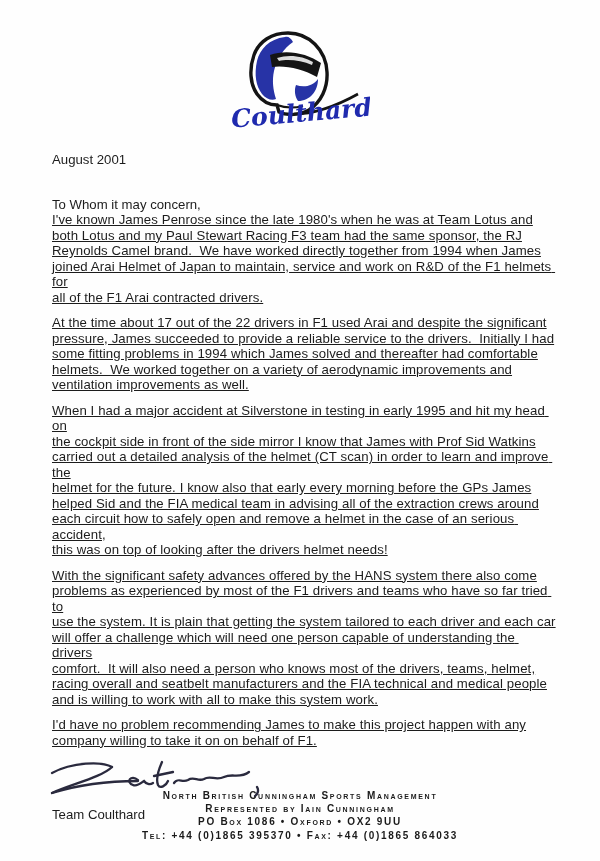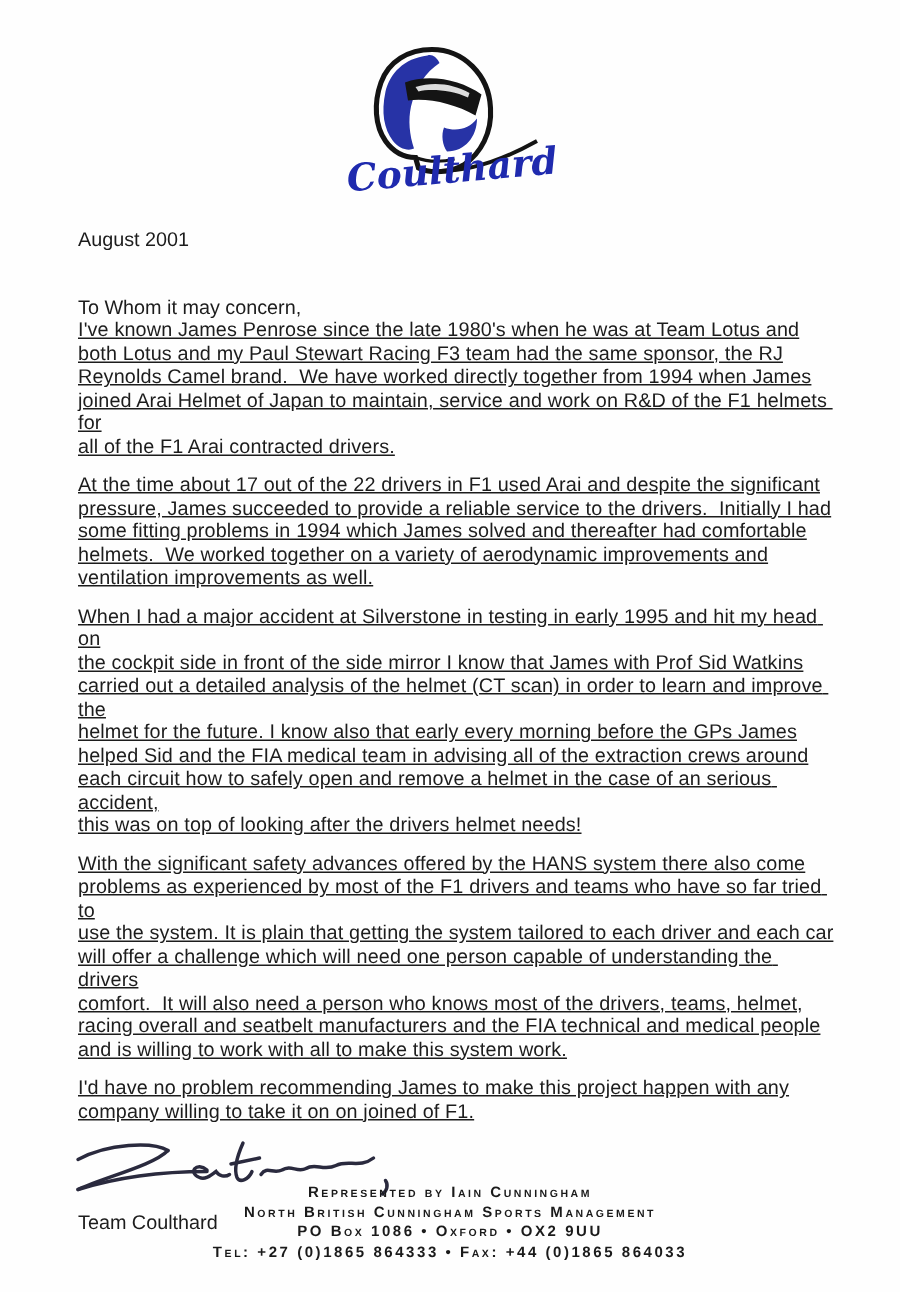--- a/index.html
+++ b/index.html
@@ -107,39 +107,39 @@
 each circuit how to safely open and remove a helmet in the case of an serious accident,
 this was on top of looking after the drivers helmet needs!</div>
     <div class="para">With the significant safety advances offered by the HANS system there also come
 problems as experienced by most of the F1 drivers and teams who have so far tried to
 use the system. It is plain that getting the system tailored to each driver and each car
 will offer a challenge which will need one person capable of understanding the drivers
 comfort.  It will also need a person who knows most of the drivers, teams, helmet,
 racing overall and seatbelt manufacturers and the FIA technical and medical people
 and is willing to work with all to make this system work.</div>
     <div class="para">I'd have no problem recommending James to make this project happen with any
-company willing to take it on on joined of F1.</div>
+company willing to take it on on behalf of F1.</div>
 
     <div class="sig-block">
       <svg class="sig-svg" width="220" height="46" viewBox="0 0 220 46">
         <g fill="none" stroke="#2a2a3e" stroke-width="2.3" stroke-linecap="round">
           <path d="M 6,15 C 26,4 56,3 66,9"></path>
           <path d="M 66,9 C 56,19 26,26 6,35"></path>
           <path d="M 6,35 C 38,25 70,23 92,23"></path>
           <path d="M 92,22 C 85,16 79,24 87,27 C 91,29 95,25 98,23 C 100,26 104,27 107,25"></path>
           <path d="M 116,4 C 112,13 110,22 112,27 C 114,31 120,28 122,23"></path>
           <path d="M 108,18 L 127,14"></path>
           <path d="M 128,25 C 132,19 136,25 142,22 C 148,18 152,24 158,21 C 164,17 170,23 178,19 C 186,15 194,21 203,14"></path>
           <path d="M 211,29 C 213,32 212,36 209,38"></path>
         </g>
       </svg>
       <div class="signer-name">Team Coulthard</div>
     </div>
   </div>
 
   <div class="footer">
+    <div>North British Cunningham Sports Management</div>
     <div>Represented by Iain Cunningham</div>
-    <div>North British Cunningham Sports Management</div>
     <div>PO Box 1086 • Oxford • OX2 9UU</div>
-    <div>Tel: +27 (0)1865 864333 • Fax: +44 (0)1865 864033</div>
+    <div>Tel: +44 (0)1865 395370 • Fax: +44 (0)1865 864033</div>
   </div>
 
 </div>
 
 </body></html>

